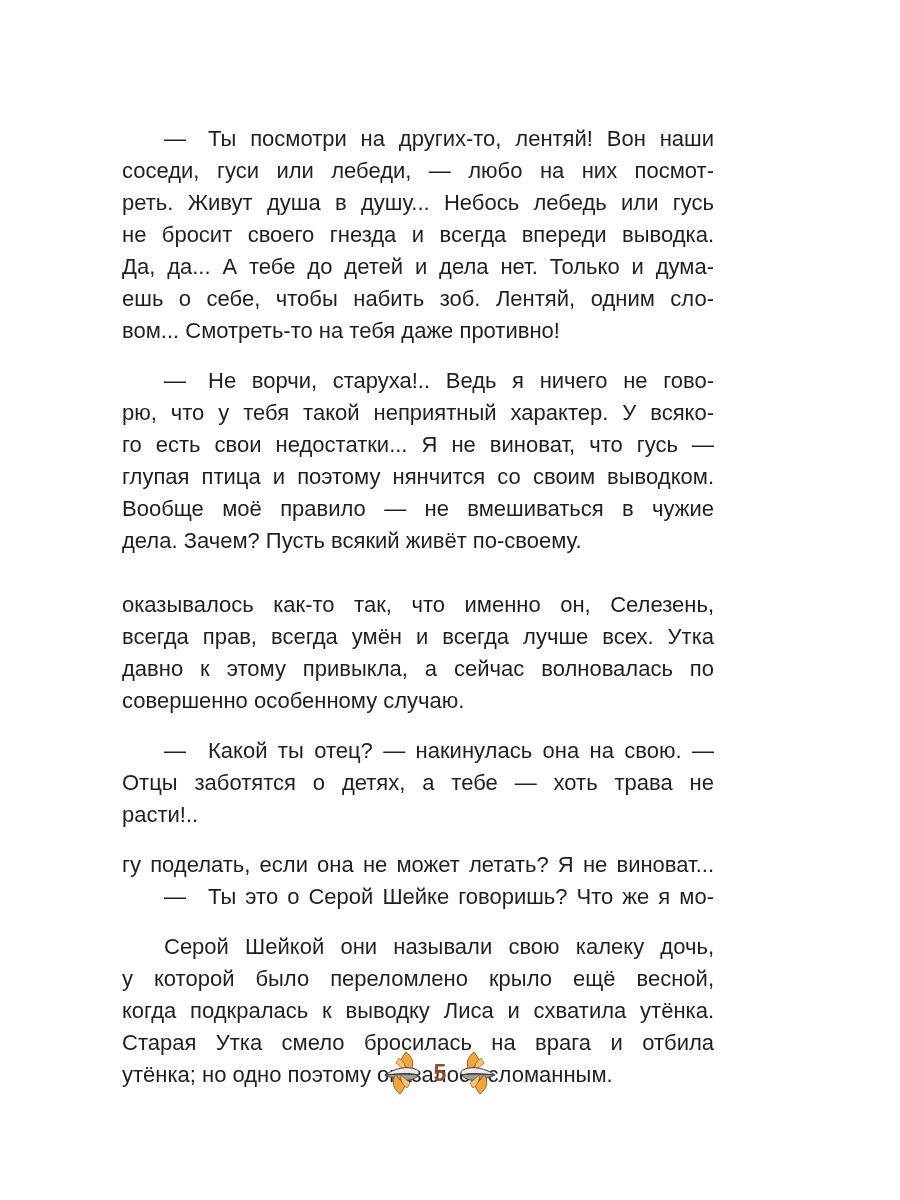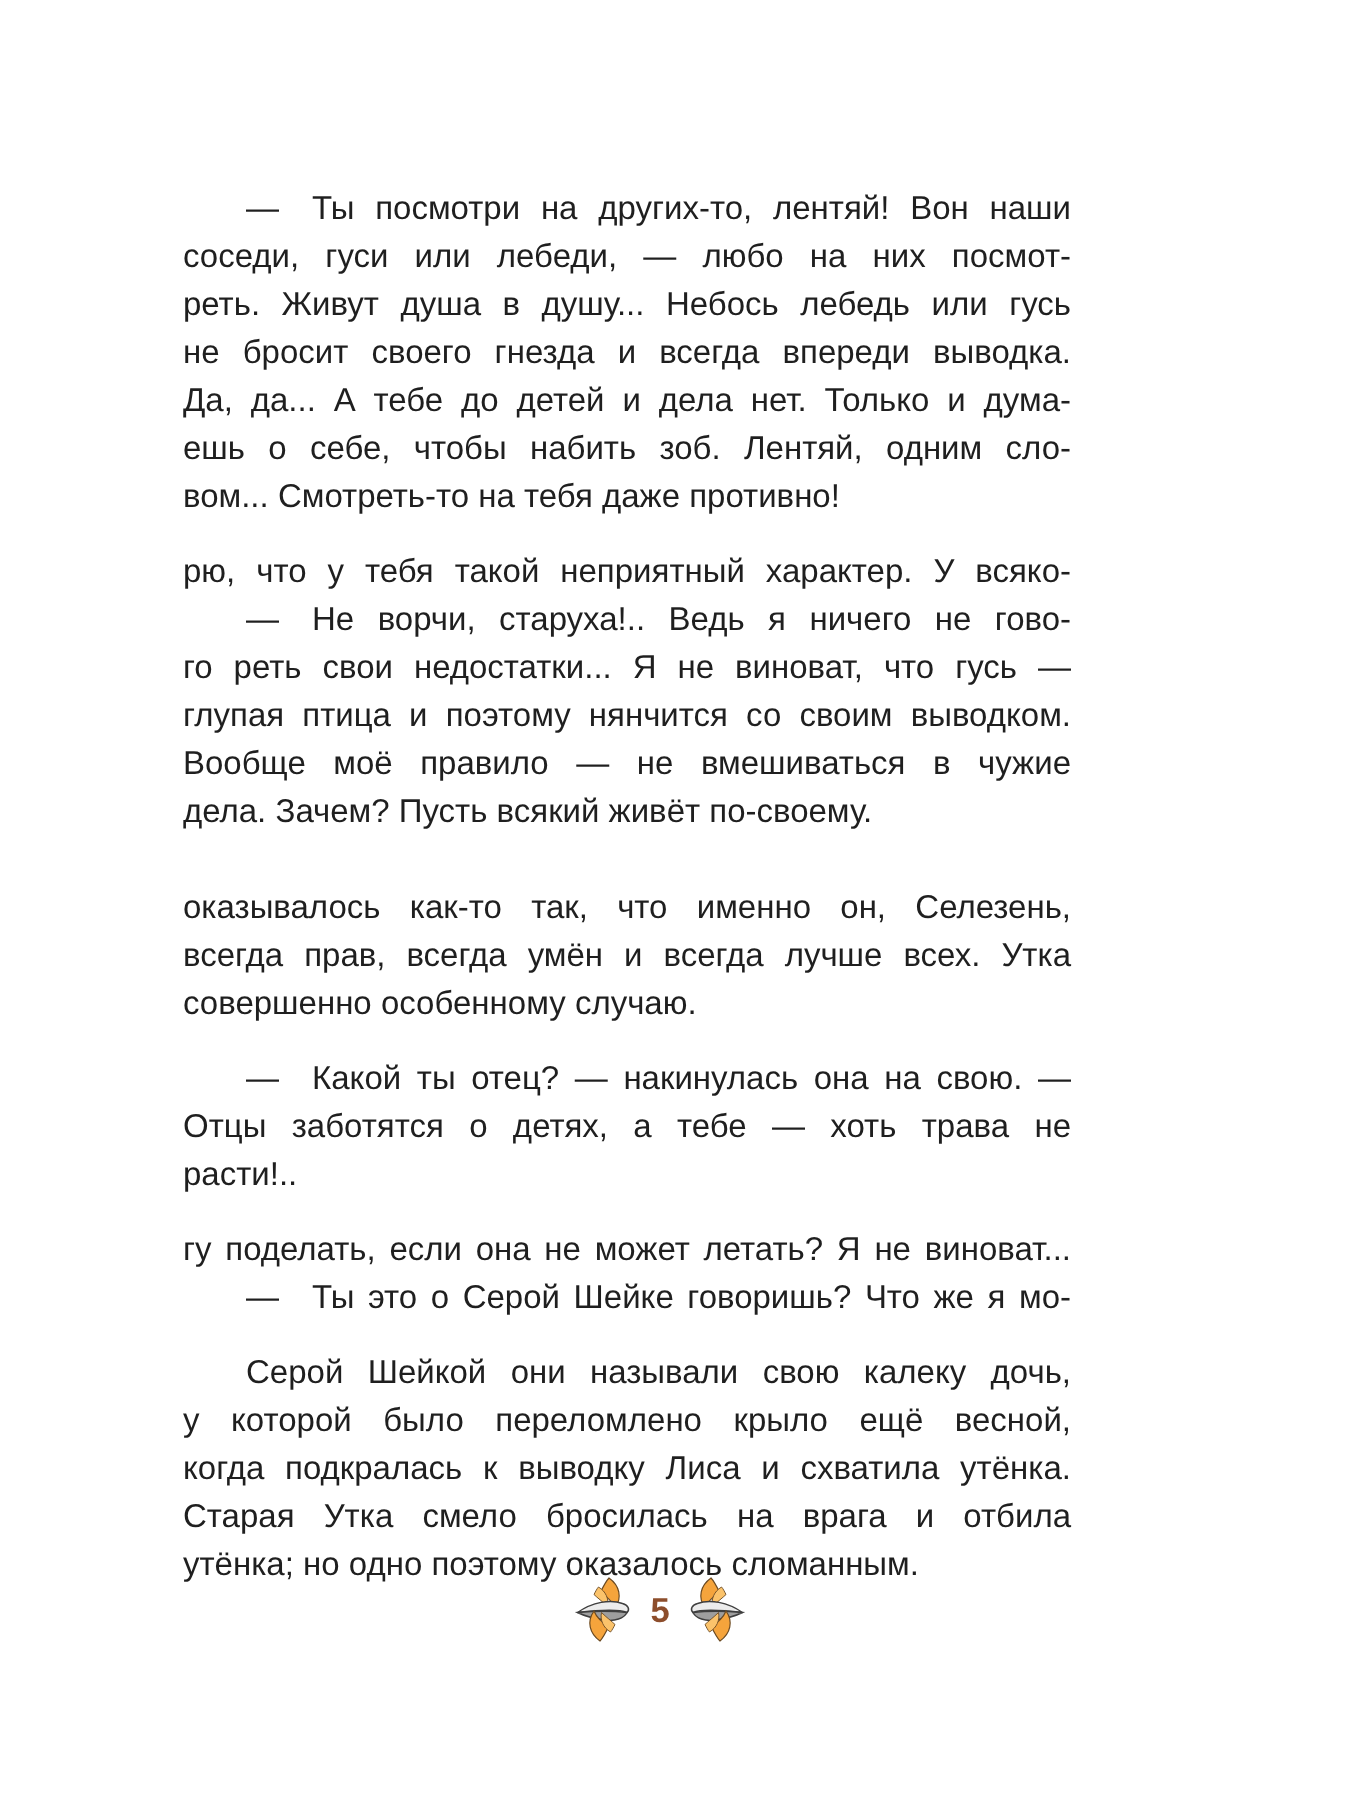--- a/index.html
+++ b/index.html
@@ -62,30 +62,31 @@
       <div class="para">
         <div class="line first">— Ты посмотри на других-то, лентяй! Вон наши</div>
         <div class="line">соседи, гуси или лебеди, — любо на них посмот-</div>
         <div class="line">реть. Живут душа в душу... Небось лебедь или гусь</div>
         <div class="line">не бросит своего гнезда и всегда впереди выводка.</div>
         <div class="line">Да, да... А тебе до детей и дела нет. Только и дума-</div>
         <div class="line">ешь о себе, чтобы набить зоб. Лентяй, одним сло-</div>
         <div class="line endline">вом... Смотреть-то на тебя даже противно!</div>
       </div>
       <div class="para">
+        <div class="line first">— Не ворчи, старуха!.. Ведь я ничего не гово-</div>
         <div class="line">рю, что у тебя такой неприятный характер. У всяко-</div>
-        <div class="line first">— Не ворчи, старуха!.. Ведь я ничего не гово-</div>
-        <div class="line">го реть свои недостатки... Я не виноват, что гусь —</div>
+        <div class="line">го есть свои недостатки... Я не виноват, что гусь —</div>
         <div class="line">глупая птица и поэтому нянчится со своим выводком.</div>
         <div class="line">Вообще моё правило — не вмешиваться в чужие</div>
         <div class="line endline">дела. Зачем? Пусть всякий живёт по-своему.</div>
       </div>
       <div class="para gap">
         <div class="line">оказывалось как-то так, что именно он, Селезень,</div>
         <div class="line">всегда прав, всегда умён и всегда лучше всех. Утка</div>
+        <div class="line">давно к этому привыкла, а сейчас волновалась по</div>
         <div class="line endline">совершенно особенному случаю.</div>
       </div>
       <div class="para">
         <div class="line first">— Какой ты отец? — накинулась она на свою. —</div>
         <div class="line">Отцы заботятся о детях, а тебе — хоть трава не</div>
         <div class="line endline">расти!..</div>
       </div>
       <div class="para">
         <div class="line">гу поделать, если она не может летать? Я не виноват...</div>
         <div class="line first">— Ты это о Серой Шейке говоришь? Что же я мо-</div>

